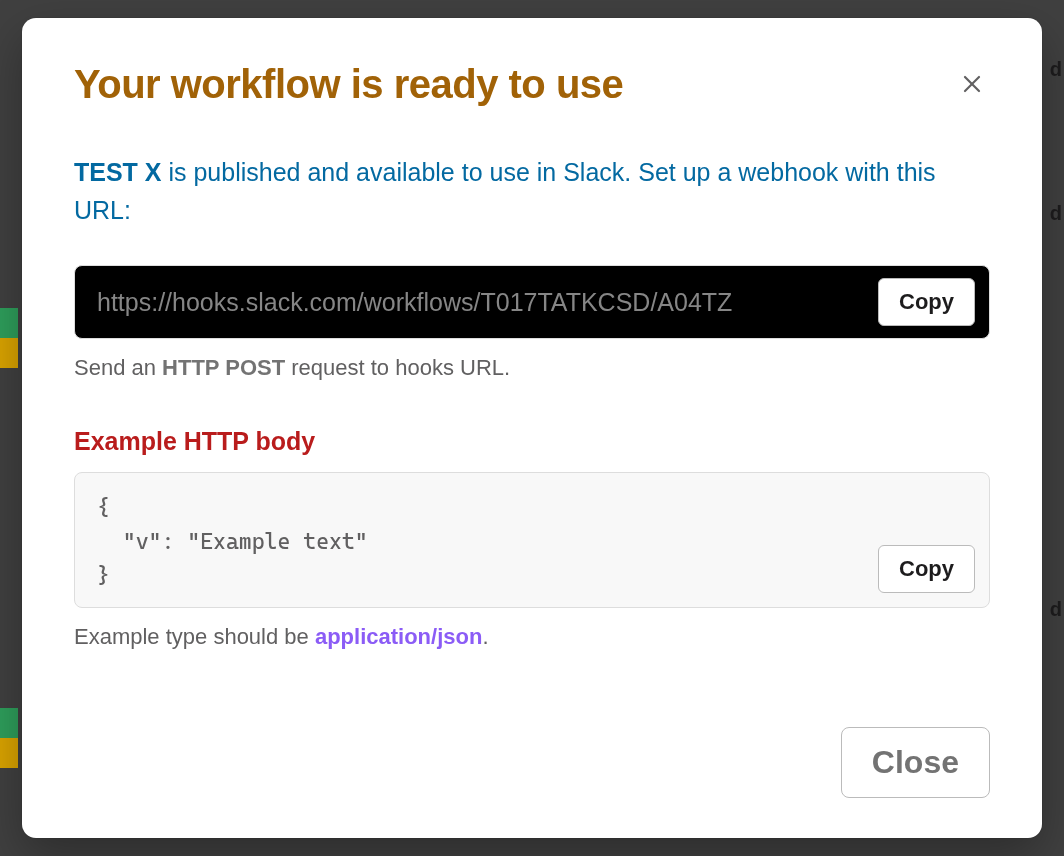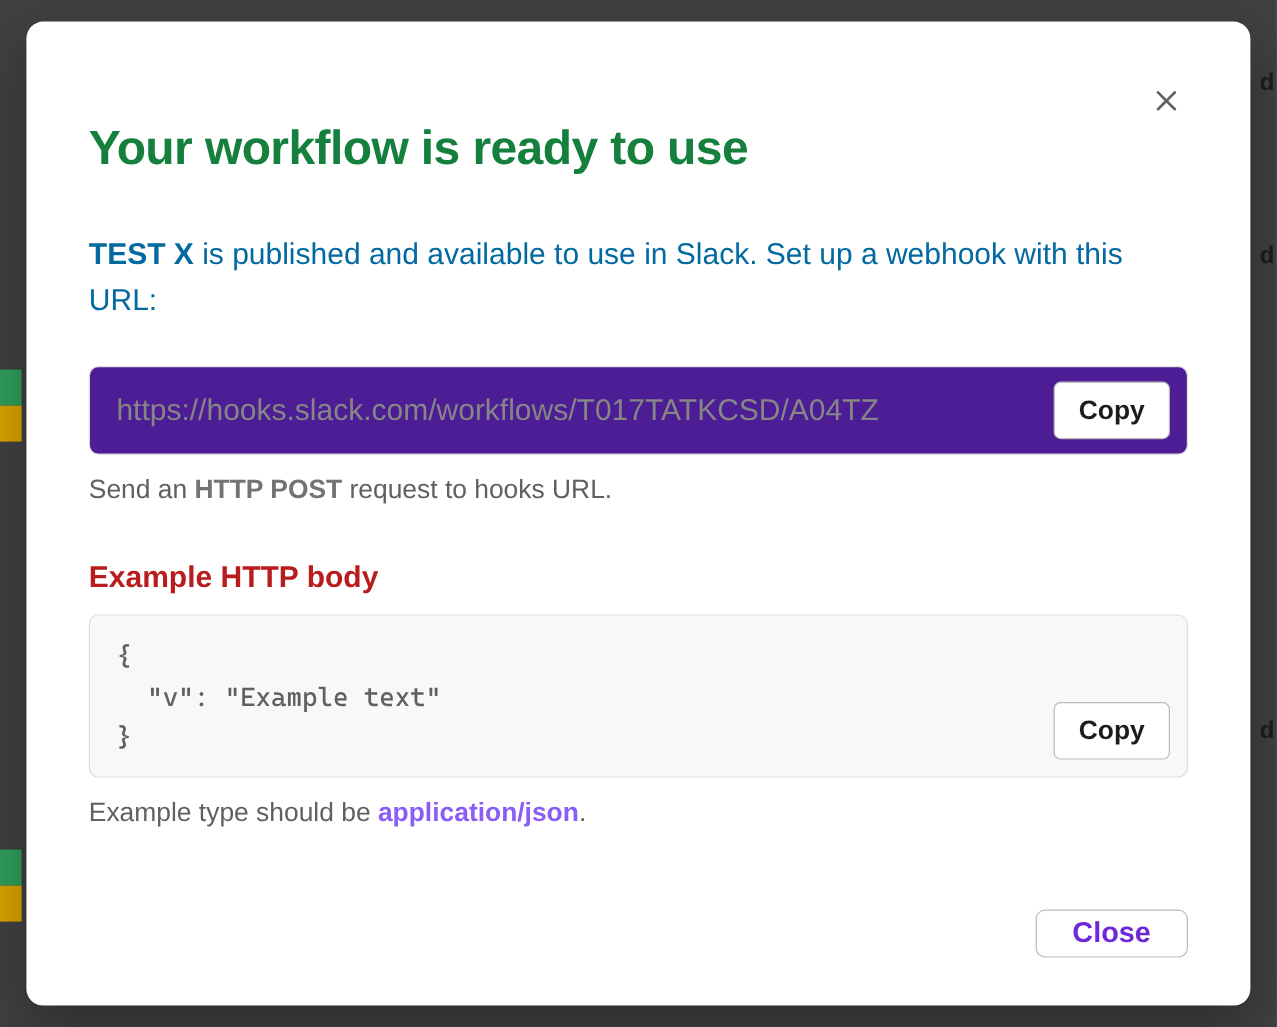--- a/index.html
+++ b/index.html
@@ -60,24 +60,23 @@
     .modal-header {
       display: flex;
       justify-content: space-between;
       align-items: flex-start;
       margin-bottom: 46px;
     }
     
     .modal-title {
       font-size: 40px;
       font-weight: 900;
-      color: #15803d;
+      color: #a16207;
       letter-spacing: -0.5px;
       line-height: 1.2;
-      margin-top: 40px;
     }
     
     .close-x {
       width: 36px;
       height: 36px;
       display: flex;
       align-items: center;
       justify-content: center;
       cursor: pointer;
       color: #616061;
@@ -101,21 +100,21 @@
     }
     
     .url-box {
       border: 1px solid #dddddd;
       border-radius: 8px;
       padding: 12px 14px 12px 22px;
       display: flex;
       align-items: center;
       gap: 8px;
       margin-bottom: 16px;
-      background: #4c1d95;
+      background: #000000;
     }
     
     .url-text {
       flex: 1;
       font-size: 25px;
       color: #868686;
       white-space: nowrap;
       overflow: hidden;
       text-overflow: clip;
     }
@@ -197,24 +196,24 @@
       margin-top: auto;
       display: flex;
       justify-content: flex-end;
       padding-top: 30px;
     }
     
     .close-btn {
       border: 1px solid #bbbbbb;
       border-radius: 8px;
       background: #ffffff;
-      padding: 5px 30px;
-      font-size: 24px;
+      padding: 16px 30px;
+      font-size: 32px;
       font-weight: 900;
-      color: #6d28d9;
+      color: #737373;
       cursor: pointer;
       font-family: inherit;
     }
   </style>
 </head>
 <body>
 
 <div class="backdrop">
   <div class="bg-row bg-green1"></div>
   <div class="bg-row bg-yellow1"></div>

